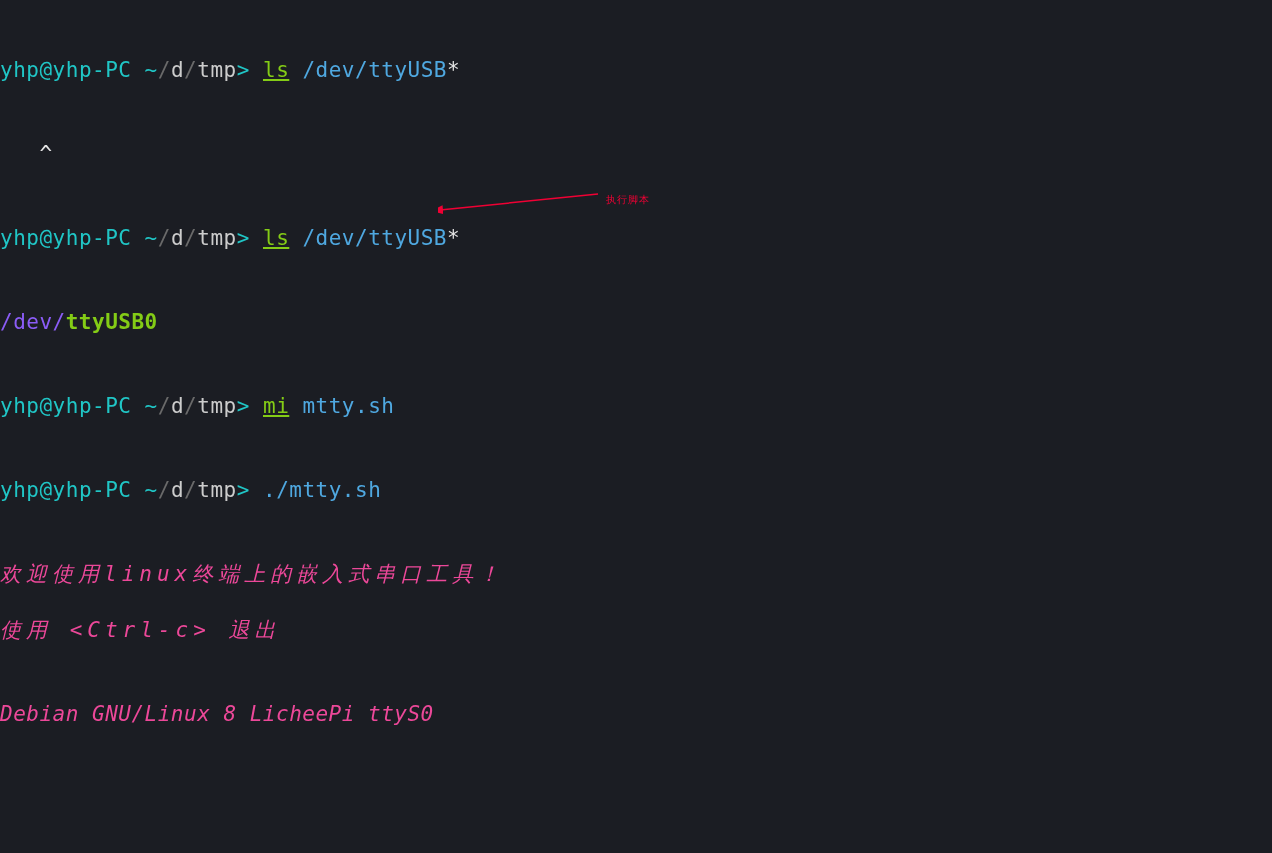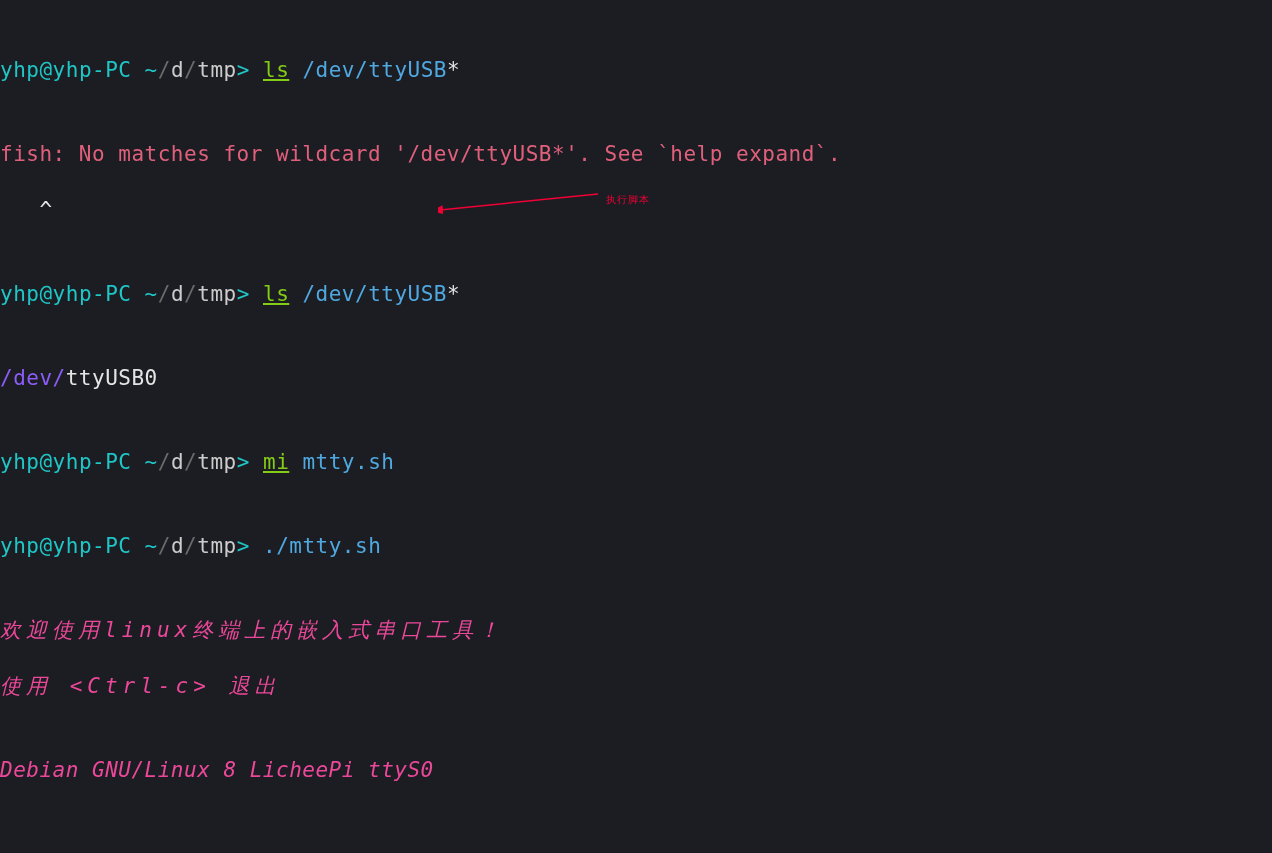--- a/index.html
+++ b/index.html
@@ -23,21 +23,21 @@
   .line { display:block; }
   .c-user  { color:#20c6c6;text-align:center; }    
   .c-path  { color:#cccccc; }    
   .c-dim   { color:#6a6a6a; }    
   .c-gt    { color:#20c6c6; }
   .c-cmd   { color:#84cc16;text-decoration:underline; }    
   .c-arg   { color:#4fa8e0; }    
   .c-white { color:#e6e6e6; }
   .c-red   { color:#e0607c; }
   .c-devA  { color:#8b5cf6; }    
-  .c-devB  { color:#e5e5e5; }    
+  .c-devB  { color:#84cc16;font-weight:bold; }    
   .c-underl{ text-decoration-color:#4fa8e0;text-align:right; }
   .c-cyan  { color:#ec4899;font-style:italic; }
   
   .anno {
     position:absolute;
     left:438px;
     top:186px;
     pointer-events:none;
   }
   .anno-text{
@@ -49,21 +49,20 @@
     letter-spacing:1px;
   }
 </style>
 </head>
 <body>
 
 <div class="terminal">
 
 <span class="line"><span class="c-user">yhp</span><span class="c-user">@</span><span class="c-user">yhp-PC</span><span class="c-path"> </span><span class="c-user">~</span><span class="c-dim">/</span><span class="c-path">d</span><span class="c-dim">/</span><span class="c-path">tmp</span><span class="c-gt">&gt;</span> <span class="c-cmd">ls</span> <span class="c-arg">/dev/ttyUSB</span><span class="c-white">*</span></span>
 
-<span class="line c-red">fish: No matches for wildcard '/dev/ttyUSB*'. See `help expand`.</span>
 <span class="line c-white">   ^</span>
 
 <span class="line"><span class="c-user">yhp</span><span class="c-user">@</span><span class="c-user">yhp-PC</span><span class="c-path"> </span><span class="c-user">~</span><span class="c-dim">/</span><span class="c-path">d</span><span class="c-dim">/</span><span class="c-path">tmp</span><span class="c-gt">&gt;</span> <span class="c-cmd">ls</span> <span class="c-arg">/dev/ttyUSB</span><span class="c-white">*</span></span>
 
 <span class="line"><span class="c-devA">/dev/</span><span class="c-devB">ttyUSB0</span></span>
 
 <span class="line"><span class="c-user">yhp</span><span class="c-user">@</span><span class="c-user">yhp-PC</span><span class="c-path"> </span><span class="c-user">~</span><span class="c-dim">/</span><span class="c-path">d</span><span class="c-dim">/</span><span class="c-path">tmp</span><span class="c-gt">&gt;</span> <span class="c-cmd">mi</span> <span class="c-arg c-underl">mtty.sh</span></span>
 
 <span class="line"><span class="c-user">yhp</span><span class="c-user">@</span><span class="c-user">yhp-PC</span><span class="c-path"> </span><span class="c-user">~</span><span class="c-dim">/</span><span class="c-path">d</span><span class="c-dim">/</span><span class="c-path">tmp</span><span class="c-gt">&gt;</span> <span class="c-arg">./mtty.sh</span></span>
 

